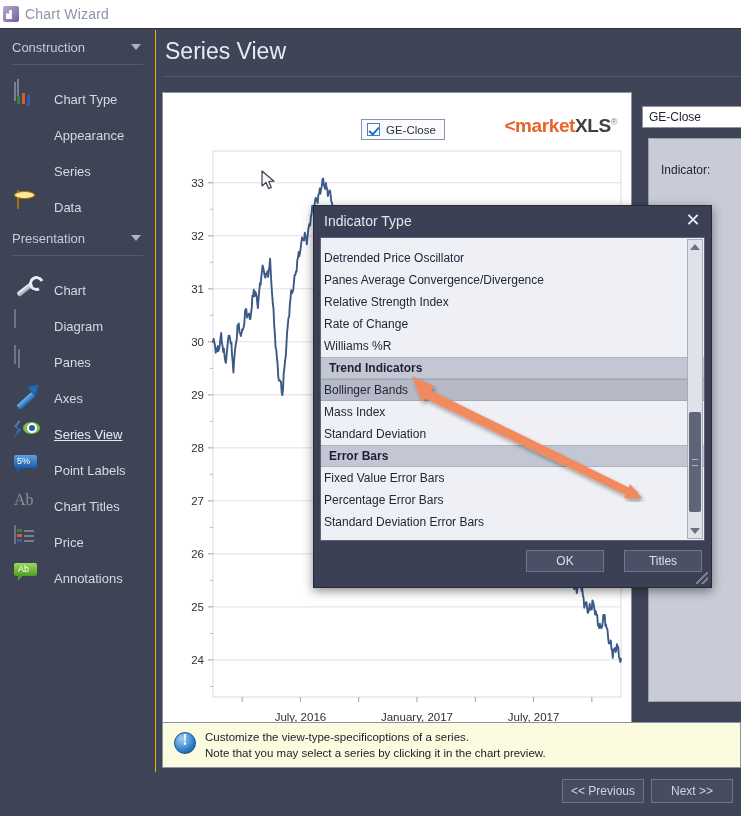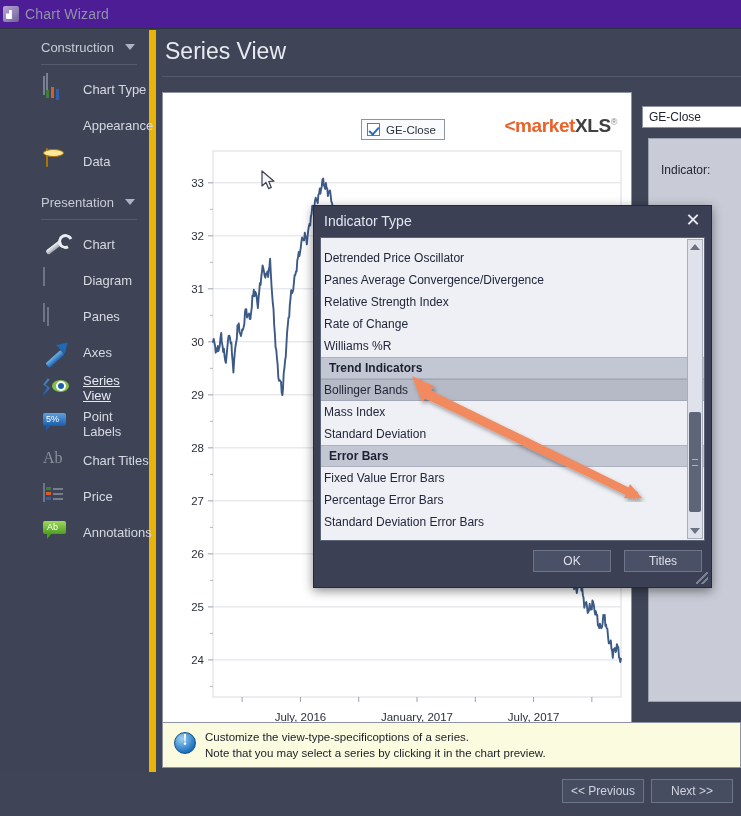--- a/index.html
+++ b/index.html
@@ -12,21 +12,21 @@
   }
   #app {
     position: relative;
     width: 741px; height: 816px;
     background: #3f4557;
   }
 
   
   .titlebar {
     position: absolute; left: 0; top: 0; width: 741px; height: 29px;
-    background: #4c1d95;
+    background: #ffffff;
     border-bottom: 1px solid #2e3344;
     display: flex; align-items: center;
   }
   .titlebar-icon {
     width: 16px; height: 16px; margin: 0 6px 0 3px;
     background: linear-gradient(135deg,#b9a6d6 0%, #8f7fb5 60%, #6d5f90 100%);
     border-radius: 2px; position: relative; flex: none;
   }
   .titlebar-icon::after {
     content: ""; position: absolute; left: 3px; top: 4px;
@@ -34,41 +34,40 @@
     clip-path: polygon(0 40%, 35% 40%, 35% 0, 65% 0, 65% 100%, 0 100%);
   }
   .titlebar-title {
     font-size: 14px; color: #8f94a6; letter-spacing: .2px;
   }
 
   
   .sidebar {
     position: absolute; left: 0; top: 30px; width: 156px; height: 742px;
     background: #3e4456;
-    border-right: 7px solid #eab308;
-    padding-left: 29px;
+    border-right: 1px solid #eab308;
   }
   .side-group-head {
     position: relative;
     height: 34px; display: flex; align-items: center;
     padding: 0 10px 0 12px;
     color: #c8cbd6; font-size: 13px;
   }
   .side-group-head .chev {
     position: absolute; right: 14px; top: 14px;
     width: 0; height: 0;
     border-left: 5px solid transparent;
     border-right: 5px solid transparent;
     border-top: 6px solid #aeb2c0;
   }
   .side-group-rule {
     height: 1px; margin: 0 12px 6px 12px; background: #555c70;
   }
   .side-item {
-    height: 36px; display: flex; align-items: center;
+    height: 36px; display: flex; align-items: flex-end;
     padding-left: 14px; cursor: default;
   }
   .side-item .ico {
     width: 28px; height: 24px; flex: none; margin-right: 12px;
     position: relative;
   }
   .side-item .lbl { font-size: 13px; color: #d6d9e2; }
   .side-item.selected .lbl { text-decoration: underline; color: #e6e9f2; }
 
   
@@ -288,21 +287,21 @@
     content: ""; position: absolute; left: 3px; right: 3px; top: 47px; height: 5px;
     border-top: 1px solid #aeb3c2; border-bottom: 1px solid #aeb3c2;
   }
 
   .dlg-footer { position: absolute; left: 0; right: 0; bottom: 0; height: 45px; }
   .dlg-btn {
     position: absolute; top: 8px; height: 22px; width: 78px;
     background: #4a5065; border: 1px solid #6e7489; color: #dde0ea;
     font-size: 12px; display: flex; align-items: center; justify-content: center;
   }
-  #dlg-ok { left: 219px; }
+  #dlg-ok { left: 212px; }
   #dlg-cancel { left: 310px; }
   .resize-grip {
     position: absolute; right: 3px; bottom: 3px; width: 12px; height: 12px;
     background:
       linear-gradient(135deg, transparent 45%, #7b8194 45%, #7b8194 55%, transparent 55%),
       linear-gradient(135deg, transparent 70%, #7b8194 70%, #7b8194 80%, transparent 80%);
   }
 
   
   .anno-arrow { position: absolute; left: 390px; top: 372px; z-index: 30; pointer-events: none; }
@@ -325,20 +324,24 @@
     </div>
     <div class="side-group-rule"></div>
 
     <div class="side-item">
       <span class="ico"><span class="ic-charttype"></span></span>
       <span class="lbl">Chart Type</span>
     </div>
     <div class="side-item">
       <span class="ico"><span class="ic-appearance"></span></span>
       <span class="lbl">Appearance</span>
+    </div>
+    <div class="side-item">
+      <span class="ico"><span class="ic-series"></span></span>
+      <span class="lbl">Series</span>
     </div>
     <div class="side-item">
       <span class="ico"><span class="ic-data"></span></span>
       <span class="lbl">Data</span>
     </div>
 
     <div class="side-group-head" style="margin-top:6px">
       <span>Presentation</span>
       <span class="chev"></span>
     </div>

